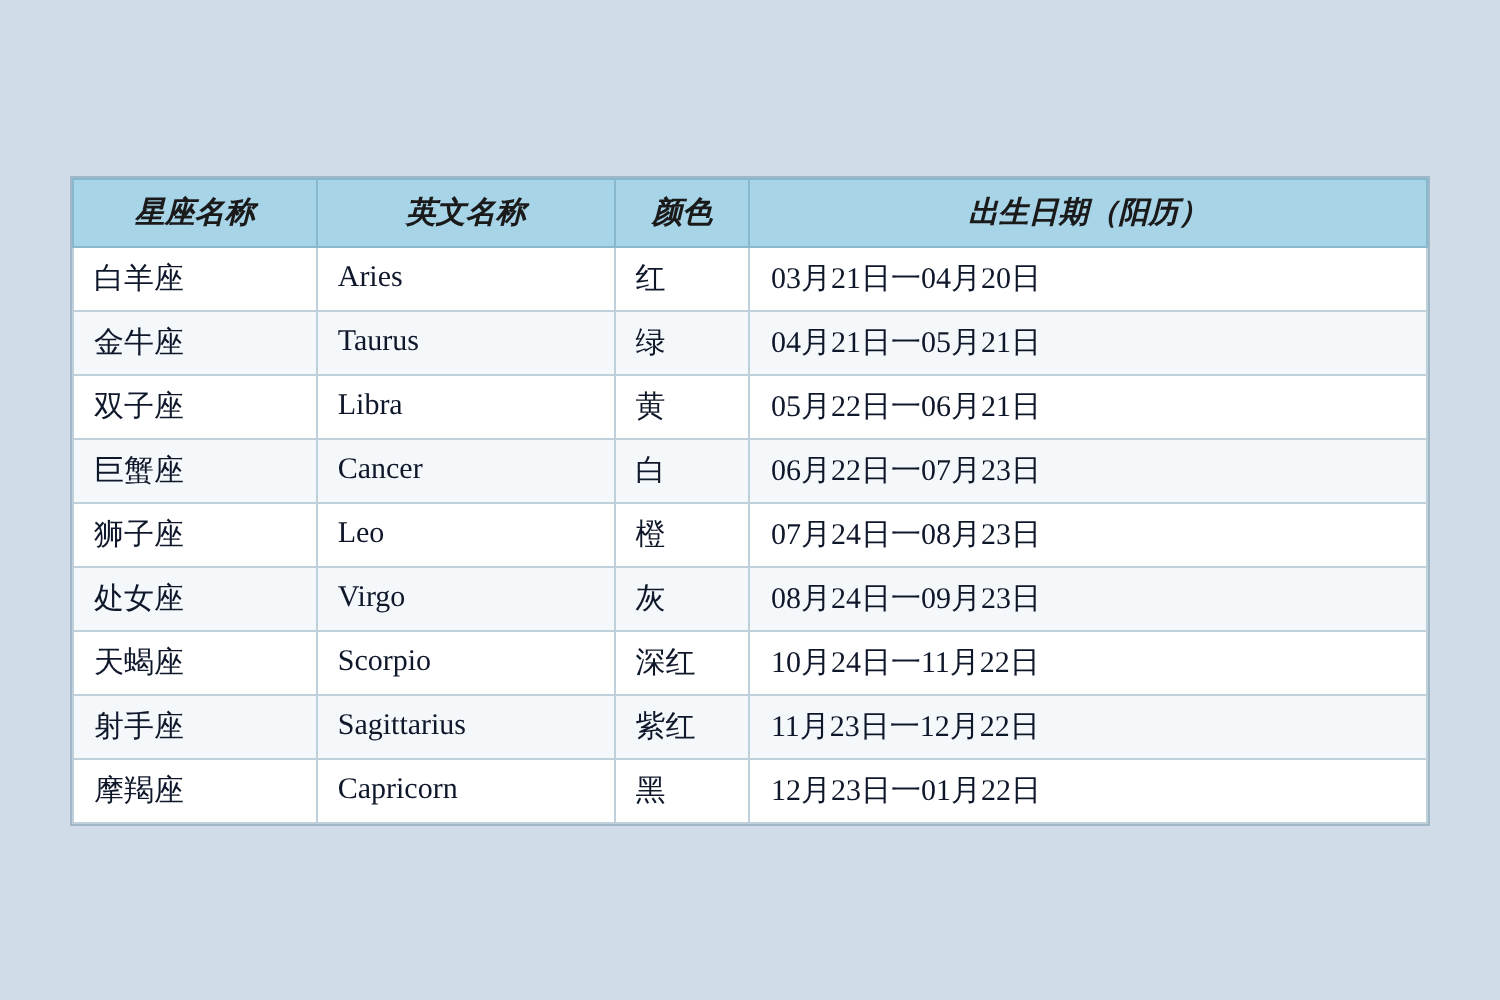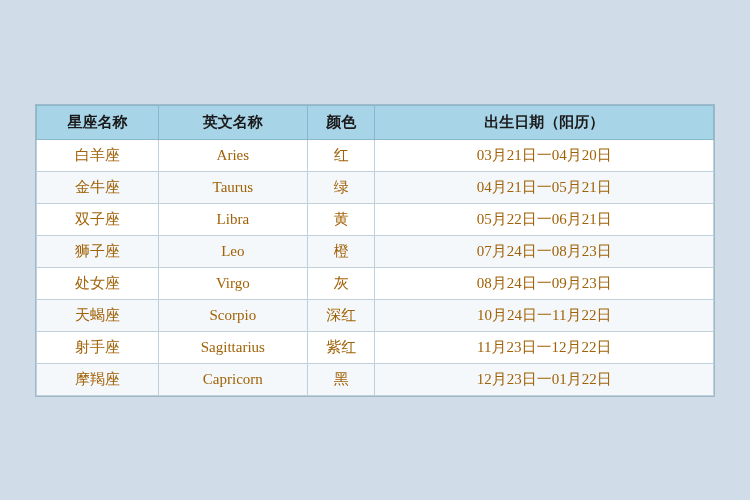--- a/index.html
+++ b/index.html
@@ -31,27 +31,28 @@
     }
 
     thead tr th {
       background-color: #a8d4e8;
       border: 1px solid #88b8cc;
       padding: 7px 10px;
       text-align: center;
       font-weight: bold;
       color: #1a1a1a;
       font-size: 15px;
+      font-style: italic;
     }
 
     tbody tr td {
       border: 1px solid #c0d0da;
       padding: 6px 10px;
-      text-align: center;
-      color: #a16207;
+      text-align: left;
+      color: #0f172a;
       font-size: 15px;
       background-color: #ffffff;
     }
 
     tbody tr:nth-child(even) td {
       background-color: #f4f8fb;
     }
 
     .col-zh { width: 18%; }
     .col-en { width: 22%; margin-top: 48px; }
@@ -84,20 +85,26 @@
           <td>绿</td>
           <td>04月21日一05月21日</td>
         </tr>
         <tr>
           <td>双子座</td>
           <td>Libra</td>
           <td>黄</td>
           <td>05月22日一06月21日</td>
         </tr>
         <tr>
+          <td>巨蟹座</td>
+          <td>Cancer</td>
+          <td>白</td>
+          <td>06月22日一07月23日</td>
+        </tr>
+        <tr>
           <td>狮子座</td>
           <td>Leo</td>
           <td>橙</td>
           <td>07月24日一08月23日</td>
         </tr>
         <tr>
           <td>处女座</td>
           <td>Virgo</td>
           <td>灰</td>
           <td>08月24日一09月23日</td>

